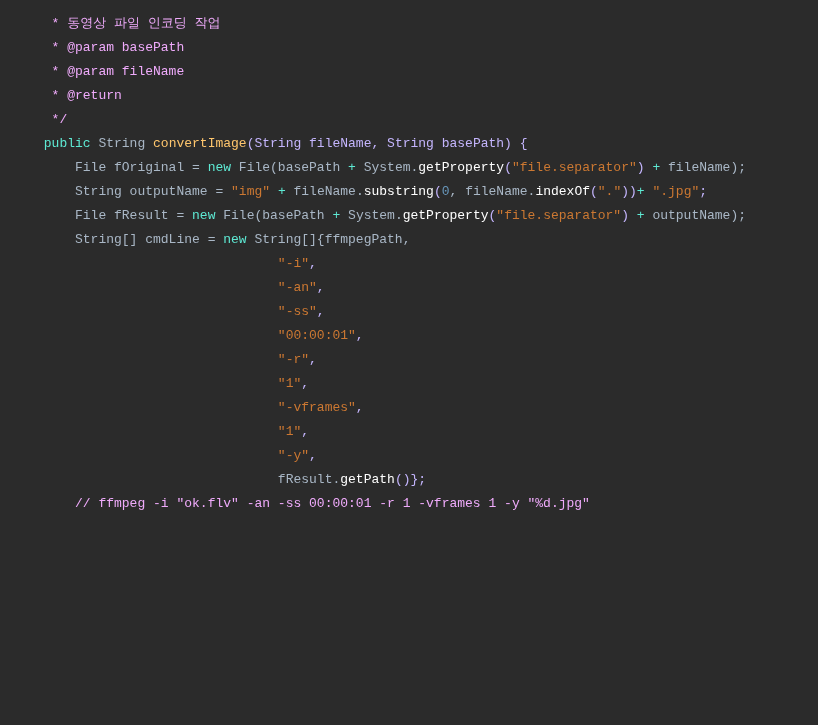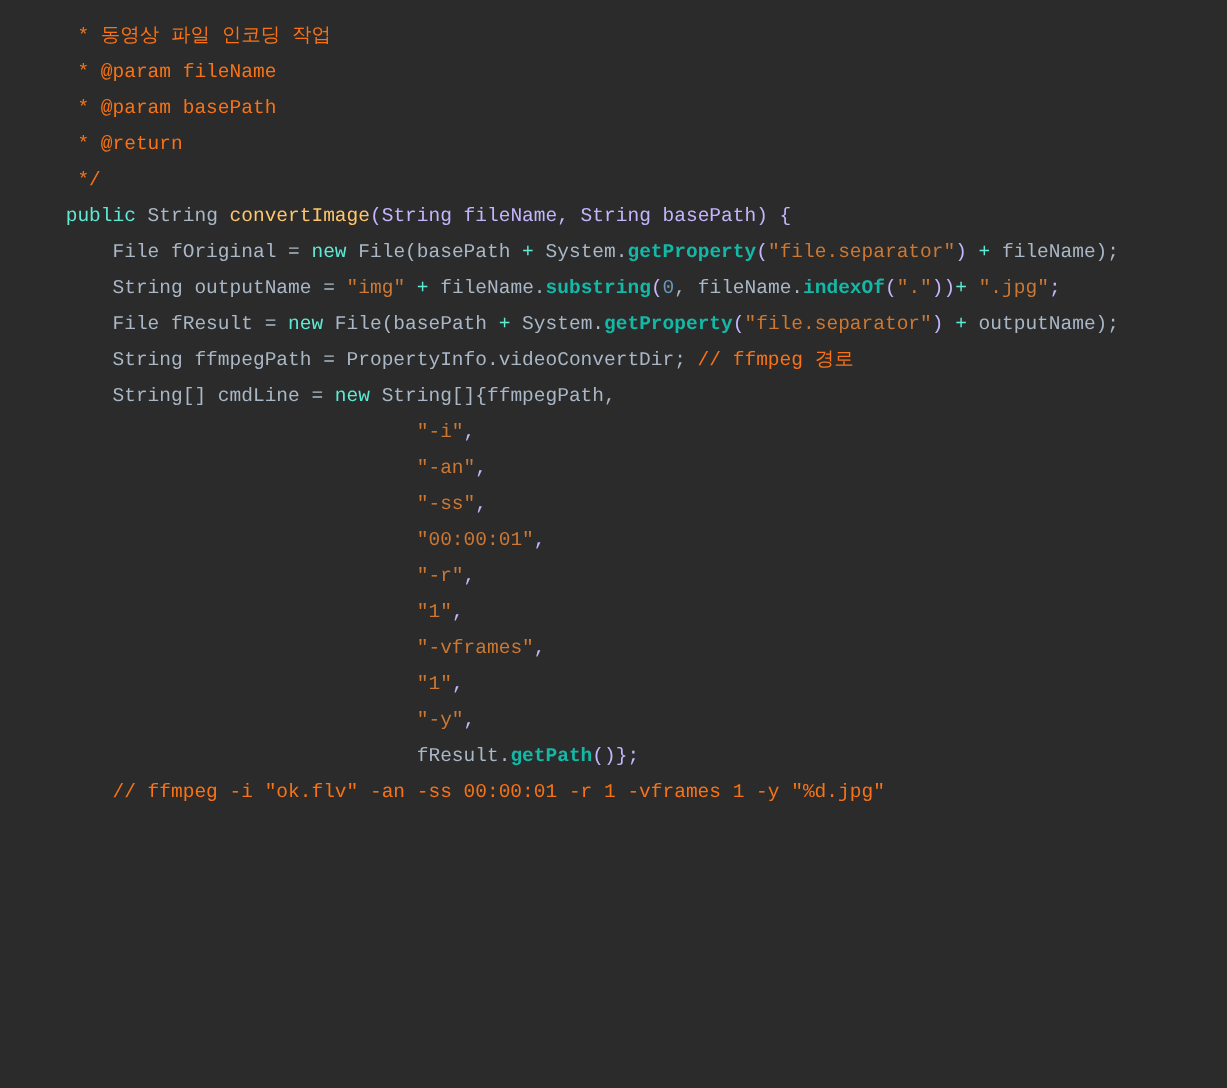--- a/index.html
+++ b/index.html
@@ -15,47 +15,46 @@
       color: #a9b7c6;
       padding: 12px 0;
       width: 818px;
       height: 725px;
       overflow: hidden;
     }
     .code-line {
       white-space: pre;
       padding-left: 36px;
     }
-    .comment { color: #f97316; }
+    .comment { color: #f0abfc; }
     .keyword { color: #5eead4; }
     .type { color: #a9b7c6; margin-top: 15px; }
     .method-decl { color: #ffc66d; }
-    .method-call { color: #14b8a6; font-weight: bold; }
+    .method-call { color: #ffffff; }
     .string { color: #cc7832; }
     .number { color: #6897bb; }
     .punct { color: #c4b5fd; margin-top: 18px; }
     .ident { color: #a9b7c6; }
   </style>
 </head>
 <body>
 
 <div>
 <div class="code-line"><span class="comment">  * 동영상 파일 인코딩 작업</span></div>
+<div class="code-line"><span class="comment">  * @param basePath</span></div>
 <div class="code-line"><span class="comment">  * @param fileName</span></div>
-<div class="code-line"><span class="comment">  * @param basePath</span></div>
 <div class="code-line"><span class="comment">  * @return</span></div>
 <div class="code-line"><span class="comment">  */</span></div>
 <div class="code-line"><span class="keyword"> public</span><span class="type"> String </span><span class="method-decl">convertImage</span><span class="punct">(String fileName, String basePath) {</span></div>
 <div class="code-line"><span></span></div>
 <div class="code-line"><span class="ident">     File fOriginal = </span><span class="keyword">new</span><span class="ident"> File(basePath </span><span class="keyword">+</span><span class="ident"> System.</span><span class="method-call">getProperty</span><span class="punct">(</span><span class="string">"file.separator"</span><span class="punct">) </span><span class="keyword">+</span><span class="ident"> fileName);</span></div>
 <div class="code-line"><span></span></div>
 <div class="code-line"><span class="ident">     String outputName = </span><span class="string">"img"</span><span> </span><span class="keyword">+</span><span class="ident"> fileName.</span><span class="method-call">substring</span><span class="punct">(</span><span class="number">0</span><span class="ident">, fileName.</span><span class="method-call">indexOf</span><span class="punct">(</span><span class="string">"."</span><span class="punct">))</span><span class="keyword">+</span><span> </span><span class="string">".jpg"</span><span class="punct">;</span></div>
 <div class="code-line"><span class="ident">     File fResult = </span><span class="keyword">new</span><span class="ident"> File(basePath </span><span class="keyword">+</span><span class="ident"> System.</span><span class="method-call">getProperty</span><span class="punct">(</span><span class="string">"file.separator"</span><span class="punct">) </span><span class="keyword">+</span><span class="ident"> outputName);</span></div>
 <div class="code-line"><span></span></div>
-<div class="code-line"><span class="ident">     String ffmpegPath = PropertyInfo.videoConvertDir; </span><span class="comment">// ffmpeg 경로</span></div>
 <div class="code-line"><span></span></div>
 <div class="code-line"><span class="ident">     String[] cmdLine = </span><span class="keyword">new</span><span class="ident"> String[]{ffmpegPath,</span></div>
 <div class="code-line"><span>                               </span><span class="string">"-i"</span><span class="punct">,</span></div>
 <div class="code-line"><span>                               </span><span class="string">"-an"</span><span class="punct">,</span></div>
 <div class="code-line"><span>                               </span><span class="string">"-ss"</span><span class="punct">,</span></div>
 <div class="code-line"><span>                               </span><span class="string">"00:00:01"</span><span class="punct">,</span></div>
 <div class="code-line"><span>                               </span><span class="string">"-r"</span><span class="punct">,</span></div>
 <div class="code-line"><span>                               </span><span class="string">"1"</span><span class="punct">,</span></div>
 <div class="code-line"><span>                               </span><span class="string">"-vframes"</span><span class="punct">,</span></div>
 <div class="code-line"><span>                               </span><span class="string">"1"</span><span class="punct">,</span></div>

